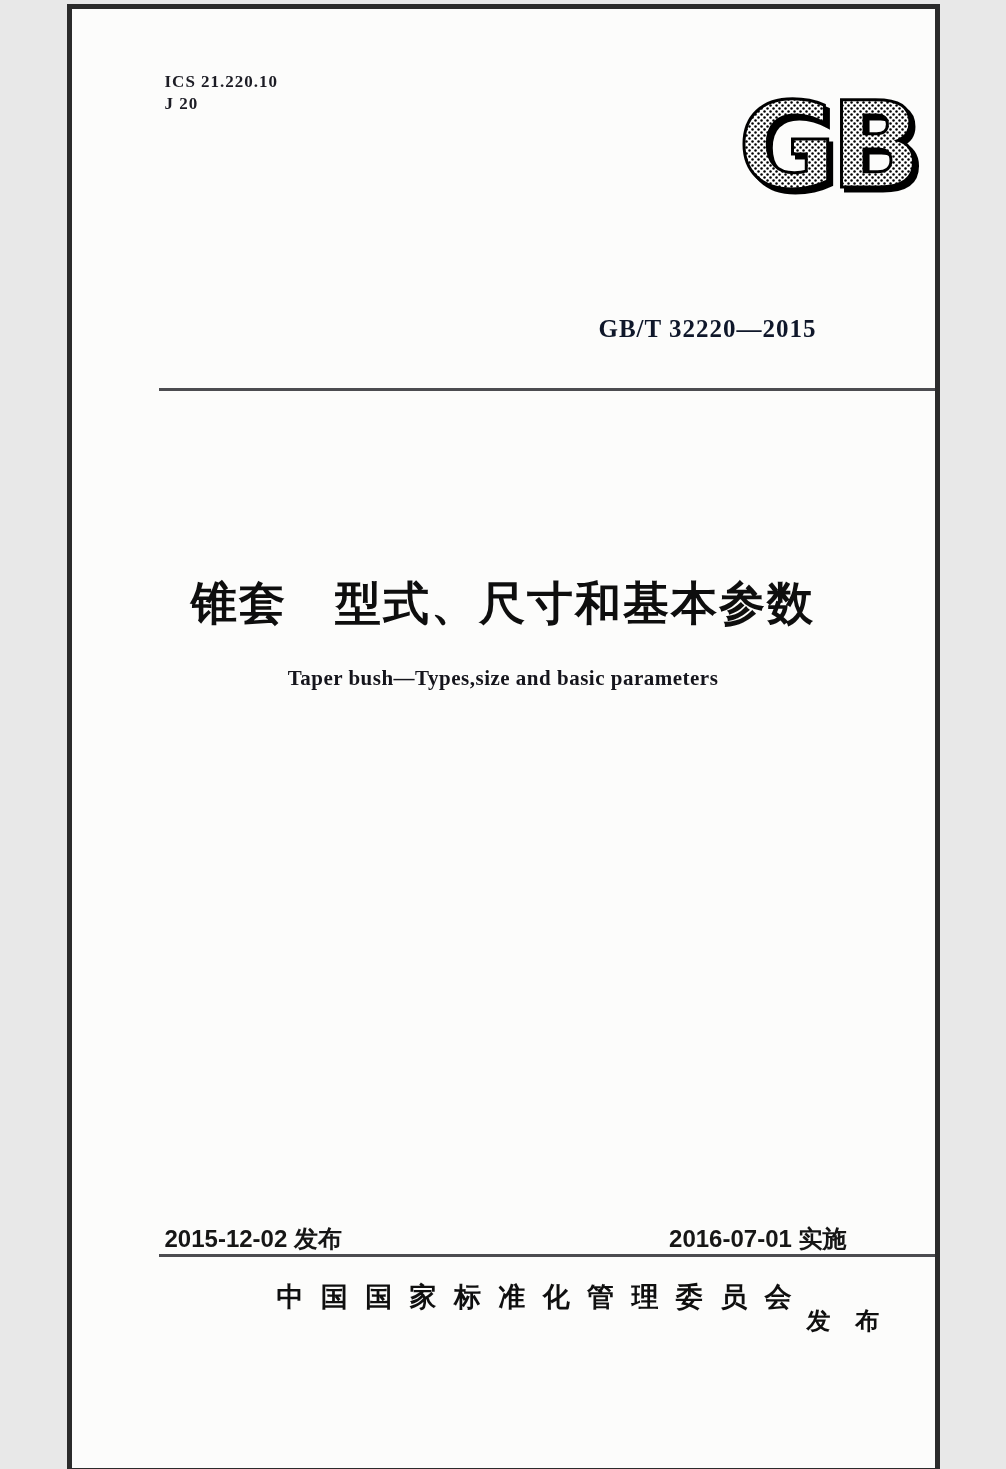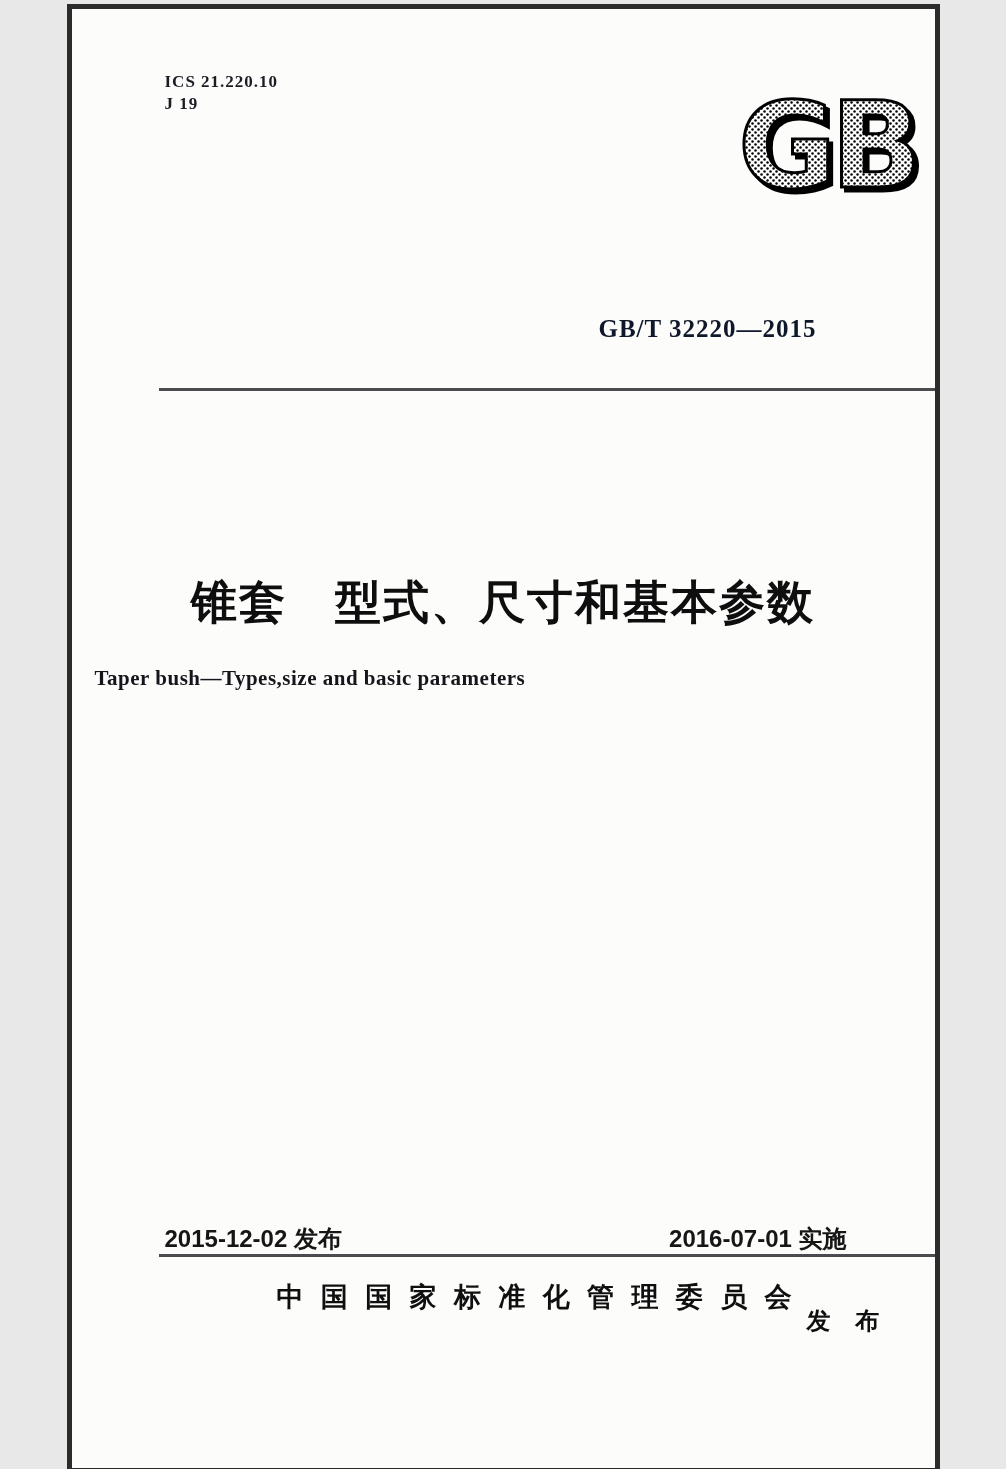--- a/index.html
+++ b/index.html
@@ -54,37 +54,36 @@
   .rule {
     left: 87px; width: 824px; height: 3px;
     background: #4c4c50;
   }
   .rule-top { top: 379px; }
   .rule-bottom { top: 1245px; }
 
   .main-title {
     left: 0; top: 568px; width: 100%;
     text-align: center;
-    font-family: Liberation Serif, serif;
+    font-family: Liberation Sans, sans-serif;
     font-weight: bold;
     font-size: 46px;
     line-height: 52px;
     letter-spacing: 2px;
     color: #0e0e0e;
   }
 
   .en-title {
     left: 0; top: 657px; width: 100%;
-    text-align: left;
+    text-align: center;
     font-family: "Liberation Serif", serif;
     font-weight: bold;
     font-size: 21px;
     letter-spacing: 0.5px;
     color: #15151c;
-    padding-left: 23px;
   }
 
   .dates-row {
     left: 93px; right: 88px; top: 1214px;
     display: flex;
     justify-content: space-between;
     font-family: "Liberation Sans", sans-serif;
     font-weight: 600;
     font-size: 24px;
     color: #161616;
@@ -115,21 +114,21 @@
     white-space: nowrap;
   }
 </style>
 </head>
 <body>
 
 <div class="page">
 
   <div class="abs ics-block">
     <div>ICS 21.220.10</div>
-    <div>J 19</div>
+    <div>J 20</div>
   </div>
 
   <svg class="abs gb-logo" viewBox="0 0 200 105" overflow="visible" aria-hidden="true">
     <defs>
       <pattern id="halftone" width="6" height="6" patternUnits="userSpaceOnUse">
         <rect width="6" height="6" fill="#ffffff"></rect>
         <circle cx="1.5" cy="1.5" r="1.25" fill="#000000"></circle>
         <circle cx="4.5" cy="4.5" r="1.25" fill="#000000"></circle>
       </pattern>
     </defs>

